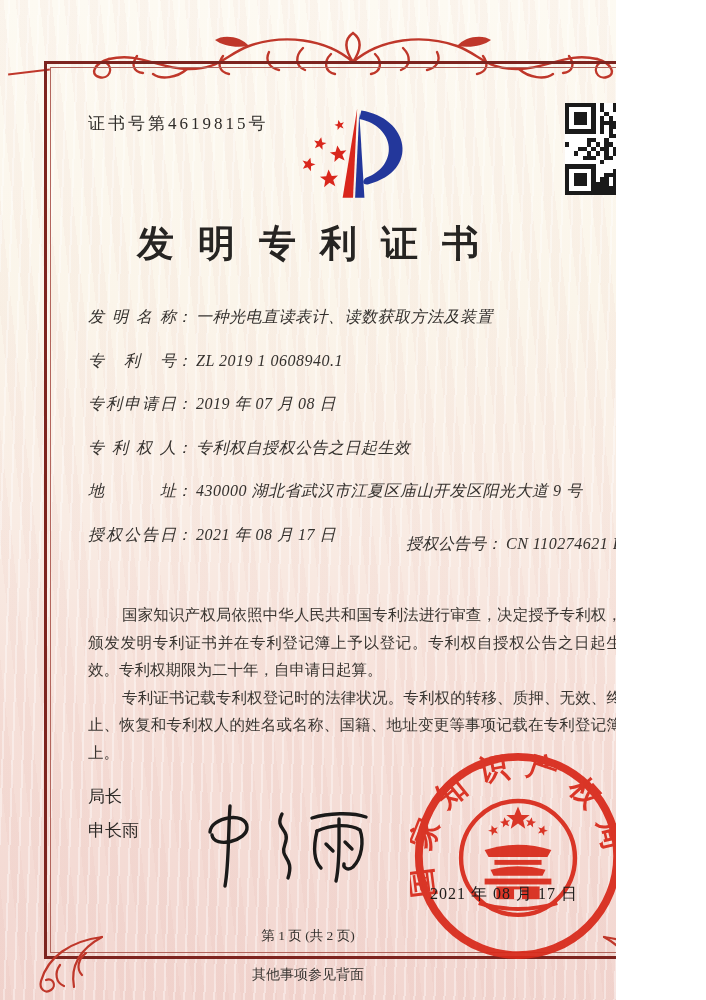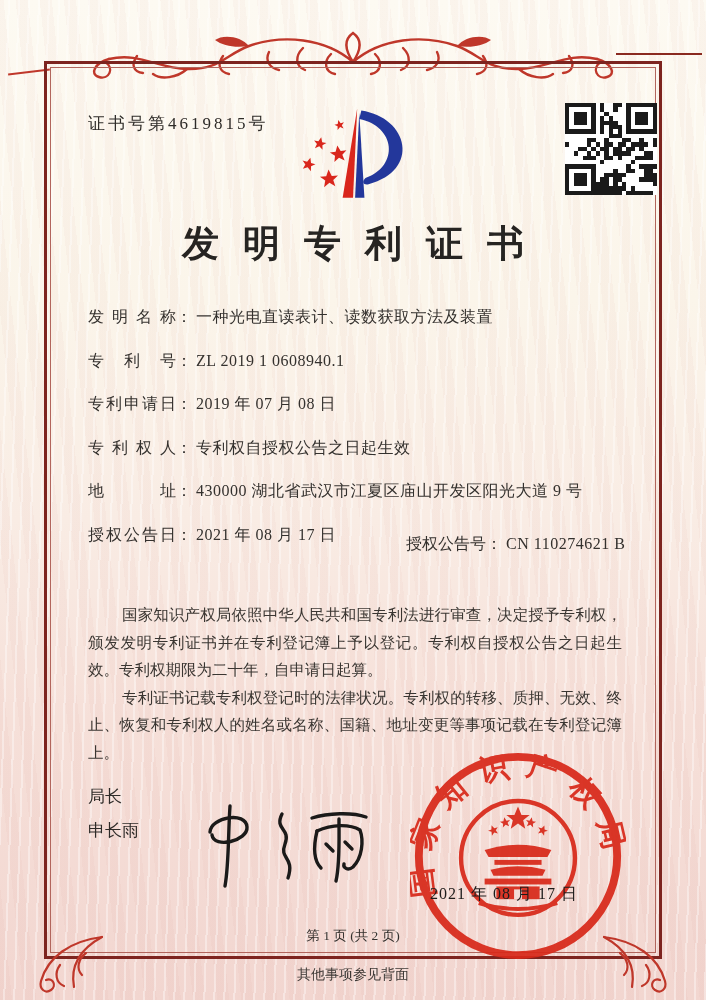--- a/index.html
+++ b/index.html
@@ -1,41 +1,41 @@
 <!DOCTYPE html>
 <html style="--frame-red: #7d241f; --orn-red: #bf372a; --seal-red: #d8291a; --logo-red: #d9261c; --logo-blue: #23379b; --ink: #2e2b28;"><head>
 <meta charset="utf-8">
 <style>
   :root{
     --frame-red:#7d241f; --orn-red:#bf372a; --seal-red:#d8291a;
     --logo-red:#d9261c; --logo-blue:#23379b; --ink:#2e2b28;
   }
   html,body{margin:0;padding:0;}
   body{font-family:"Liberation Serif","DejaVu Serif",serif;}
-  .page{position:relative;width:706px;height:1000px;overflow:hidden;
+  .page{position:relative;width:616px;height:1000px;overflow:hidden;
     background:linear-gradient(180deg,#fdfaf2 0%,#fbf5ea 30%,#f9ece4 52%,#f6e0d9 72%,#f2d6d0 100%);}
   .page::before{content:"";position:absolute;inset:0;pointer-events:none;
     background:
       repeating-linear-gradient(92deg, rgba(255,255,255,0) 0 8px, rgba(255,255,255,.38) 8px 10px),
       repeating-linear-gradient(84deg, rgba(206,130,120,.05) 0 12px, rgba(206,130,120,0) 12px 24px);}
   .frame{position:absolute;left:44px;top:61px;width:612px;height:892px;
     border:3px solid var(--frame-red);}
   .frame::before{content:"";position:absolute;inset:3px;border:1px solid #b2655c;}
   .orn-top{position:absolute;left:73px;top:26px;width:560px;height:58px;}
   .rule-right{position:absolute;left:616px;top:53px;width:86px;height:0;
     border-top:2.5px solid #8a2a20;}
   .rule-left{position:absolute;left:8px;top:71px;width:42px;height:0;
     border-top:2px solid var(--orn-red);transform:rotate(-7deg);}
   .cert-no{position:absolute;left:88px;top:112px;font-size:17px;letter-spacing:3px;color:var(--ink);}
   .logo{position:absolute;left:272px;top:94px;width:160px;height:112px;}
   .qr{position:absolute;left:565px;top:103px;width:92px;height:92px;background:#fff;}
   .title{position:absolute;left:46px;right:46px;top:219px;text-align:center;
     font-size:37px;font-weight:600;color:#262422;letter-spacing:24px;text-indent:24px;}
   .fields{position:absolute;left:88px;top:307px;width:540px;font-size:16px;color:#34312e;}
-  .frow{height:43.5px;position:relative;white-space:nowrap;}
+  .frow{height:43.5px;position:relative;white-space:nowrap;font-style:italic;}
   .flabel{display:inline-block;width:88px;text-align:justify;text-align-last:justify;vertical-align:top;}
   .fcolon{display:inline-block;width:20px;}
   .fvalue{letter-spacing:.5px;}
   .grant{position:absolute;left:318px;top:0;margin-top:9px;}
   .bodytext{position:absolute;left:88px;top:601px;width:534px;font-size:15.5px;
     line-height:27.5px;color:#3a3632;text-align:justify;}
   .bodytext p{margin:0;text-indent:2.2em;}
   .signoff{position:absolute;left:88px;top:780px;font-size:17px;line-height:34px;color:var(--ink);}
   .signature{position:absolute;left:194px;top:796px;width:185px;height:100px;}
   .seal{position:absolute;left:410px;top:748px;width:216px;height:216px;opacity:.93;}

